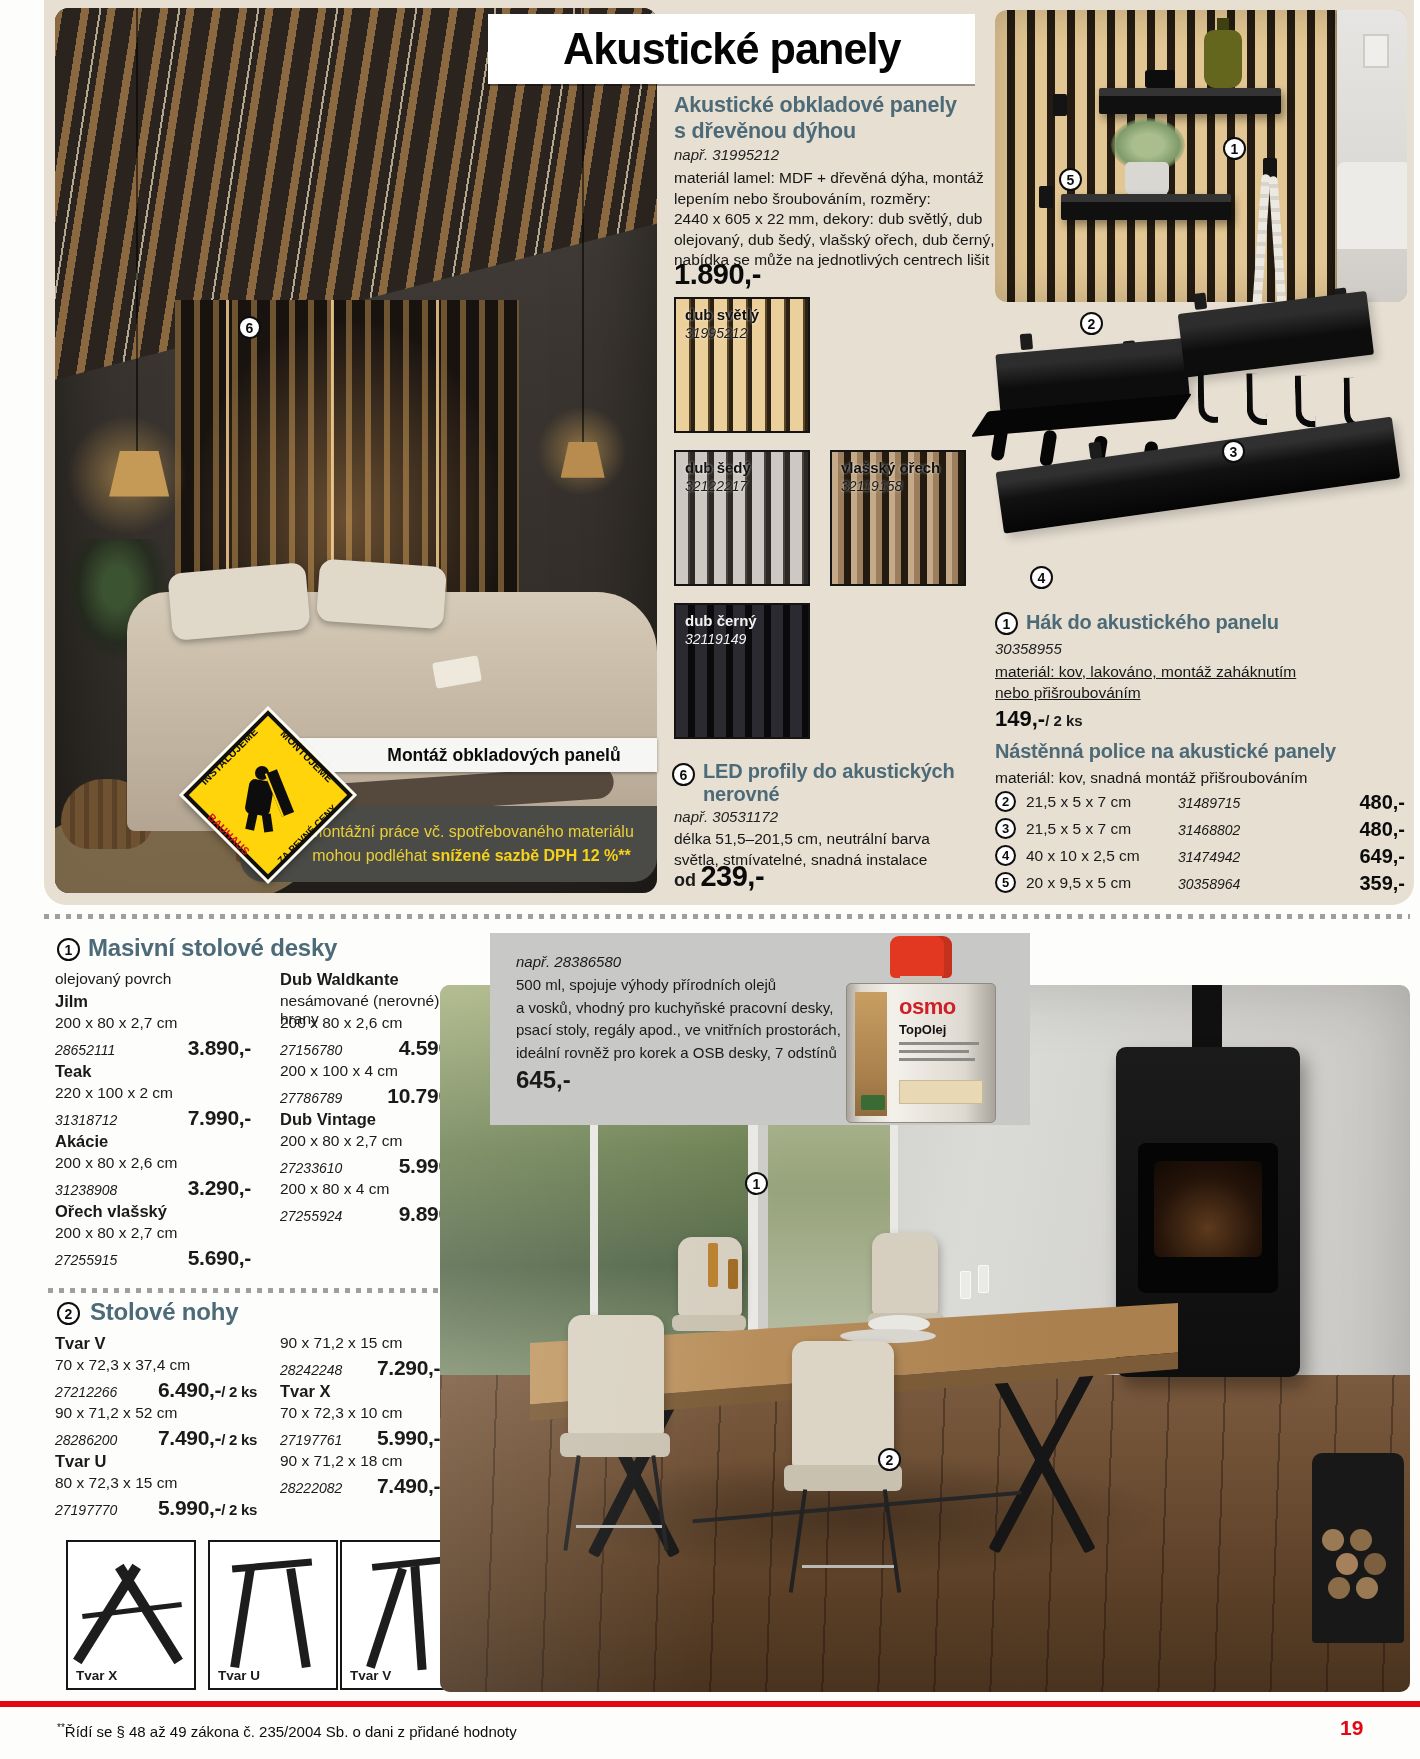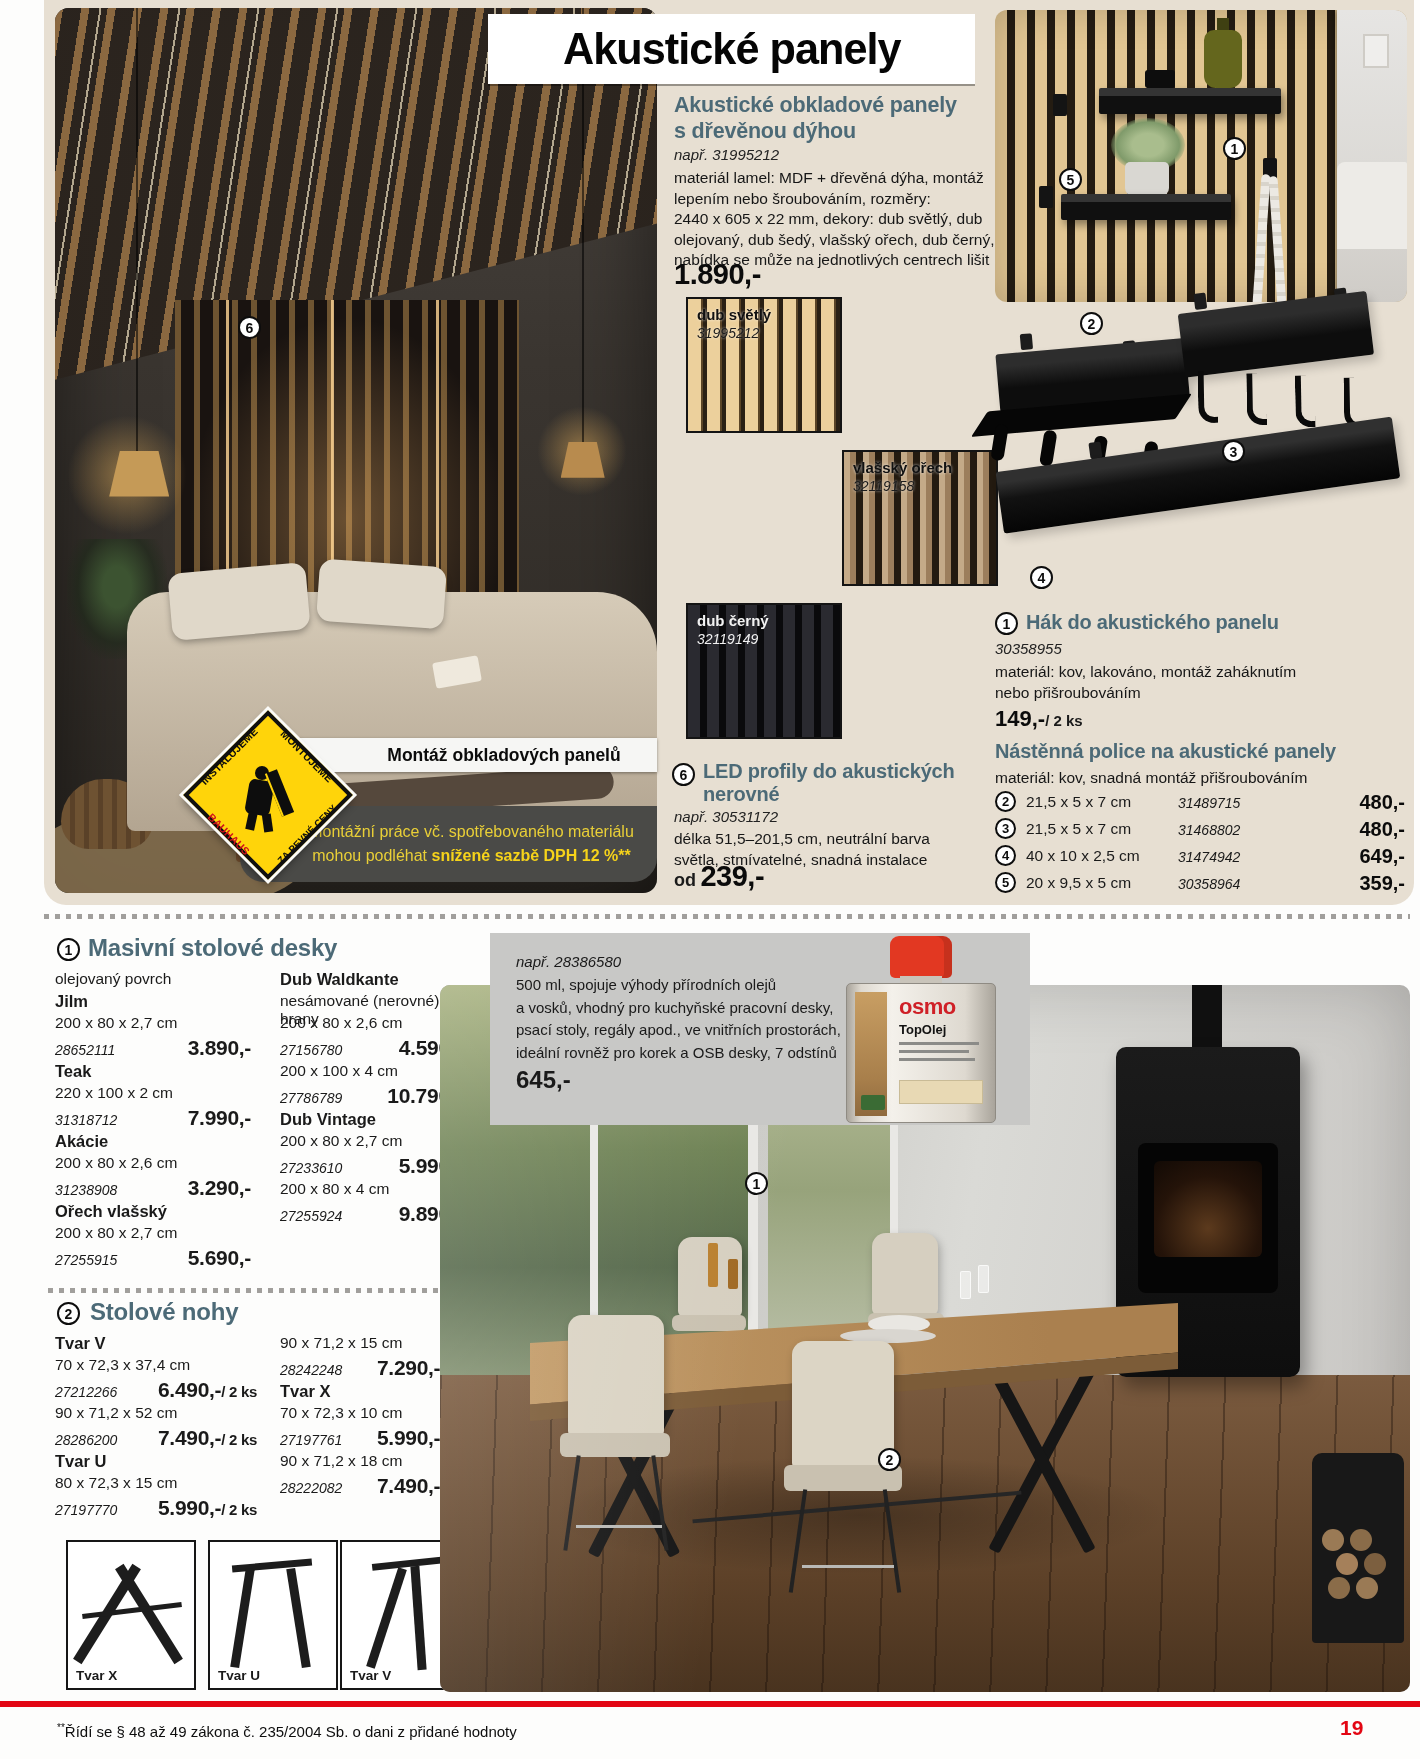--- a/index.html
+++ b/index.html
@@ -20,21 +20,21 @@
   .title-box span{font-size:45px;font-weight:900;letter-spacing:-1px;color:#050505;transform:scaleX(.96);white-space:nowrap;}
   .hteal{font-weight:bold;color:#4c6a77;letter-spacing:-.2px;}
   .ex{font-style:italic;font-size:15px;color:#222;}
   .body-line{font-size:15.5px;line-height:20.5px;color:#161616;}
   .big-price{font-weight:800;font-size:29px;color:#0b0b0b;letter-spacing:-.5px;}
   .mid-price{font-weight:800;font-size:22px;color:#0b0b0b;}
   .row-price{font-weight:800;font-size:20px;color:#0b0b0b;}
   .unit{font-weight:800;font-size:15px;}
 
   
-  .swatch{width:156px;height:136px;border:2px solid #141414;position:absolute;overflow:hidden;margin-left:12px;}
+  .swatch{width:136px;height:136px;border:2px solid #141414;position:absolute;overflow:hidden;}
   .swatch .lbl{position:absolute;left:9px;top:7px;font-weight:bold;font-size:15px;color:#111;text-shadow:0 0 3px rgba(255,255,255,.75);}
   .swatch .cde{position:absolute;left:9px;top:26px;font-style:italic;font-size:14px;color:#1c1c1c;text-shadow:0 0 3px rgba(255,255,255,.7);}
   .sw-svetly{background:repeating-linear-gradient(90deg,#ecd09c 0 13px,#5a4426 13px 15px,#2a2014 15px 19px);}
   .sw-olej{background:repeating-linear-gradient(90deg,#b78c60 0 11px,#1a120b 11px 19px);}
   .sw-sedy{background:repeating-linear-gradient(90deg,#cdc9c2 0 12px,#46413c 12px 14px,#2c2824 14px 19px);}
   .sw-orech{background:repeating-linear-gradient(90deg,#c4aa88 0 6px,#9c7e5c 6px 12px,#231a10 12px 19px);}
   .sw-cerny{background:repeating-linear-gradient(90deg,#2a2a30 0 12px,#0a0a0c 12px 19px);}
   .sw-cerny .lbl,.sw-cerny .cde{color:#f2f2f2;text-shadow:none;}
 
   
@@ -219,20 +219,24 @@
     <div class="body-line">2440 x 605 x 22 mm, dekory: dub světlý, dub</div>
     <div class="body-line">olejovaný, dub šedý, vlašský ořech, dub černý,</div>
     <div class="body-line">nabídka se může na jednotlivých centrech lišit</div>
   </div>
   <div class="abs big-price" style="left:674px;top:258px;">1.890,-</div>
 
   <div class="swatch sw-svetly" style="left:674px;top:297px;">
     <span class="lbl">dub světlý</span>
     <span class="cde">31995212</span>
   </div>
+  <div class="swatch sw-sedy" style="left:674px;top:450px;">
+    <span class="lbl">dub šedý</span>
+    <span class="cde">32122217</span>
+  </div>
   <div class="swatch sw-orech" style="left:830px;top:450px;">
     <span class="lbl">vlašský ořech</span>
     <span class="cde">32119158</span>
   </div>
   <div class="swatch sw-cerny" style="left:674px;top:603px;">
     <span class="lbl">dub černý</span>
     <span class="cde">32119149</span>
   </div>
 
   <span class="cnum abs" style="left:672px;top:763px;">6</span>
@@ -295,21 +299,21 @@
     <div class="sr-tab" style="left:330px;top:22px;"></div>
     <div class="sr-panel" style="left:0;top:4px;width:400px;height:62px;background:linear-gradient(180deg,#303030 0 18%,#121212 45%,#050505 100%);"></div>
   </div>
   <span class="cnum abs marker" style="left:1080px;top:312px;">2</span>
   <span class="cnum abs marker" style="left:1222px;top:440px;">3</span>
   <span class="cnum abs marker" style="left:1030px;top:566px;">4</span>
 
   <span class="cnum abs" style="left:995px;top:612px;">1</span>
   <div class="abs rc-head" style="left:1026px;top:611px;">Hák do akustického panelu</div>
   <div class="abs ex" style="left:995px;top:640px;">30358955</div>
-  <div class="abs" style="left:995px;top:662px;">
+  <div class="abs" style="left:995px;top:662px;text-decoration:underline;">
     <div class="body-line">materiál: kov, lakováno, montáž zaháknutím</div>
     <div class="body-line">nebo přišroubováním</div>
   </div>
   <div class="abs" style="left:995px;top:706px;">
     <span class="mid-price">149,-</span><span class="unit">/ 2 ks</span>
   </div>
 
   <div class="abs rc-head" style="left:995px;top:740px;">Nástěnná police na akustické panely</div>
   <div class="abs body-line" style="left:995px;top:768px;">materiál: kov, snadná montáž přišroubováním</div>
 

